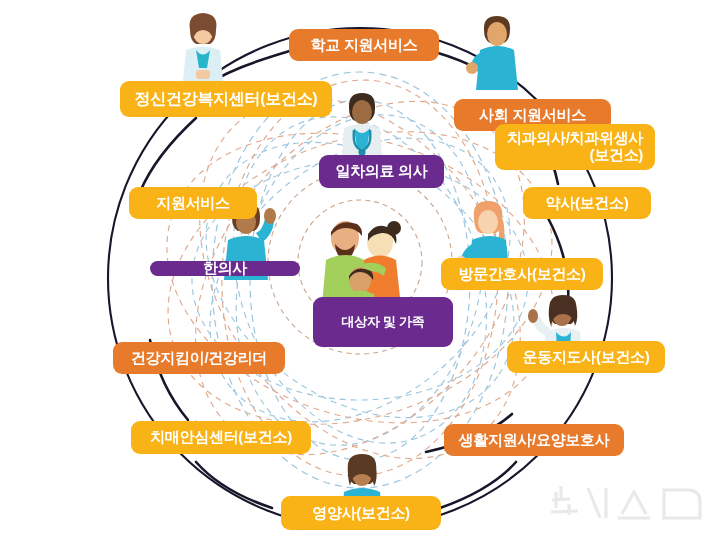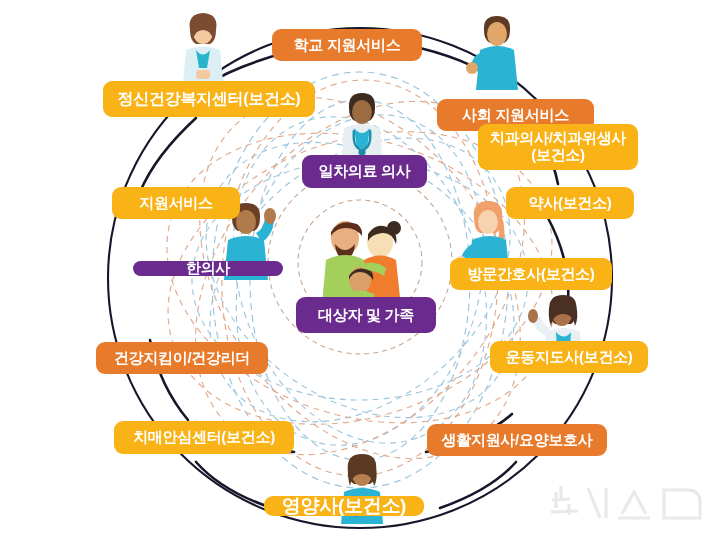--- a/index.html
+++ b/index.html
@@ -38,28 +38,29 @@
   }
 
   
   .chip {
     position: absolute;
     z-index: 5;
     box-sizing: border-box;
     display: flex;
     align-items: center;
     justify-content: center;
-    text-align: center;
+    text-align: right;
     border-radius: 9px;
     color: #ffffff;
     font-weight: bold;
     letter-spacing: -0.3px;
     line-height: 1.12;
     padding: 3px 10px;
     white-space: pre-line;
+    margin-left: 17px;
   }
   .chip.yellow  { background: #F9B316; }
   .chip.orange  { background: #E87A2C; }
   .chip.purple  { background: #6B2B8E; }
 
   
   #watermark {
     position: absolute;
     z-index: 6;
     left: 548px;
@@ -206,34 +207,34 @@
 (보건소)</div>
 
   <div class="chip purple" style="left:302px;top:155px;width:125px;height:33px;font-size:15px">일차의료 의사</div>
 
   <div class="chip yellow" style="left:506px;top:187px;width:128px;height:32px;font-size:15px">약사(보건소)</div>
 
   <div class="chip yellow" style="left:112px;top:187px;width:128px;height:32px;font-size:15px">지원서비스</div>
 
   <div class="chip purple" style="left:133px;top:261px;width:150px;height:15px;font-size:15px">한의사</div>
 
-  <div class="chip yellow" style="left:450px;top:258px;width:162px;height:32px;font-size:15px">방문간호사(보건소)</div>
-
-  <div class="chip purple" style="left:296px;top:297px;width:140px;height:36px;font-size:15px">대상자 및 가족</div>
+  <div class="chip yellow" style="left:424px;top:258px;width:162px;height:32px;font-size:15px">방문간호사(보건소)</div>
+
+  <div class="chip purple" style="left:296px;top:297px;width:140px;height:50px;font-size:13px">대상자 및 가족</div>
 
   <div class="chip yellow" style="left:490px;top:341px;width:158px;height:32px;font-size:15px">운동지도사(보건소)</div>
 
   <div class="chip orange" style="left:96px;top:342px;width:172px;height:32px;font-size:15px">건강지킴이/건강리더</div>
 
 
   <div class="chip yellow" style="left:114px;top:421px;width:180px;height:33px;font-size:15px">치매안심센터(보건소)</div>
 
   <div class="chip orange" style="left:427px;top:424px;width:180px;height:32px;font-size:15px">생활지원사/요양보호사</div>
 
-  <div class="chip yellow" style="left:264px;top:496px;width:160px;height:20px;font-size:19px">영양사(보건소)</div>
+  <div class="chip yellow" style="left:264px;top:496px;width:160px;height:34px;font-size:15px">영양사(보건소)</div>
 
   <svg id="watermark" viewBox="0 0 160 52">
     <g fill="none" stroke="#d8d8d8" stroke-width="3.2">
       <path d="M8 14 L8 30 M4 22 L22 21 M13 8 L13 20 M3 34 L30 33 M21 26 L21 37"></path>
       <path d="M40 10 L52 40 M58 10 L58 40"></path>
       <path d="M74 36 L86 14 L98 36 M70 40 L102 40"></path>
       <path d="M116 12 L140 12 Q152 12 152 24 L152 40 L116 40 Z"></path>
     </g>
   </svg>
 

